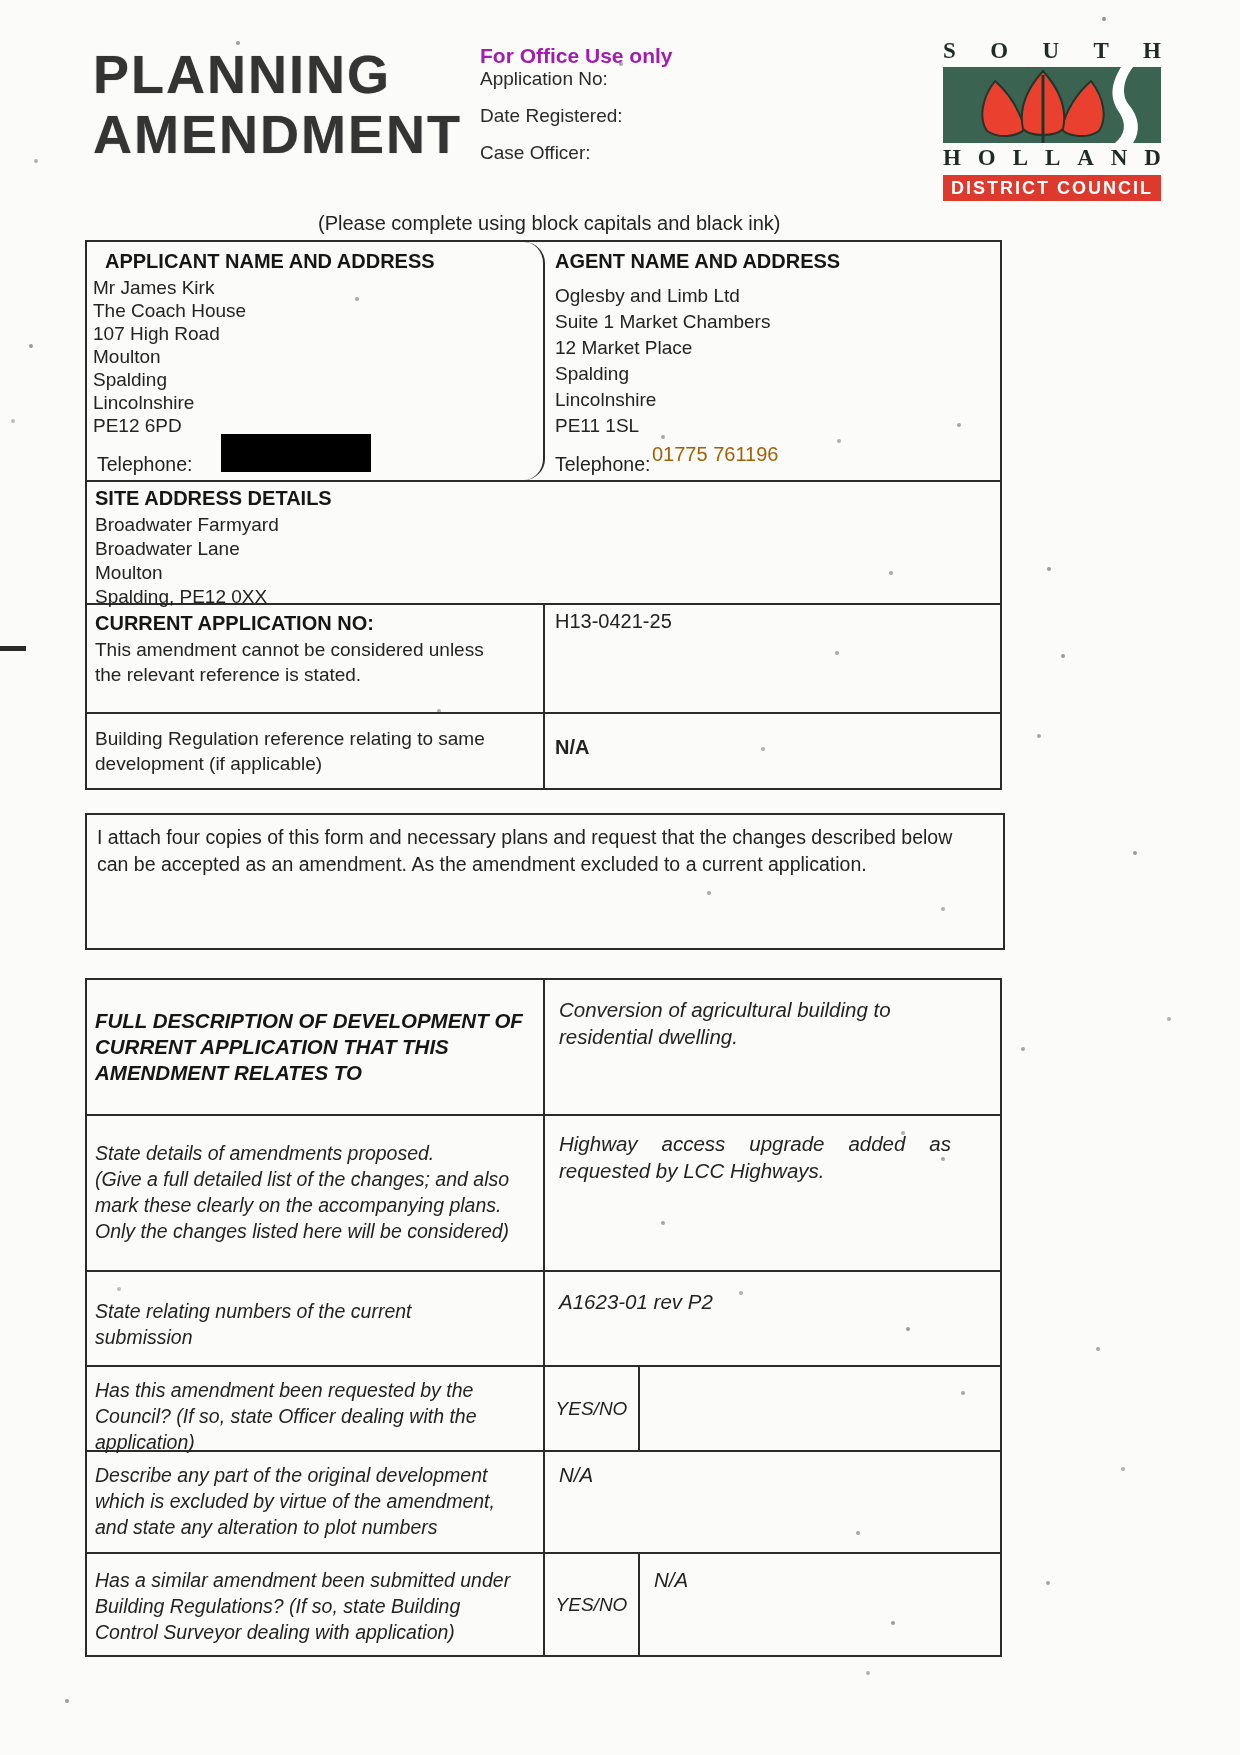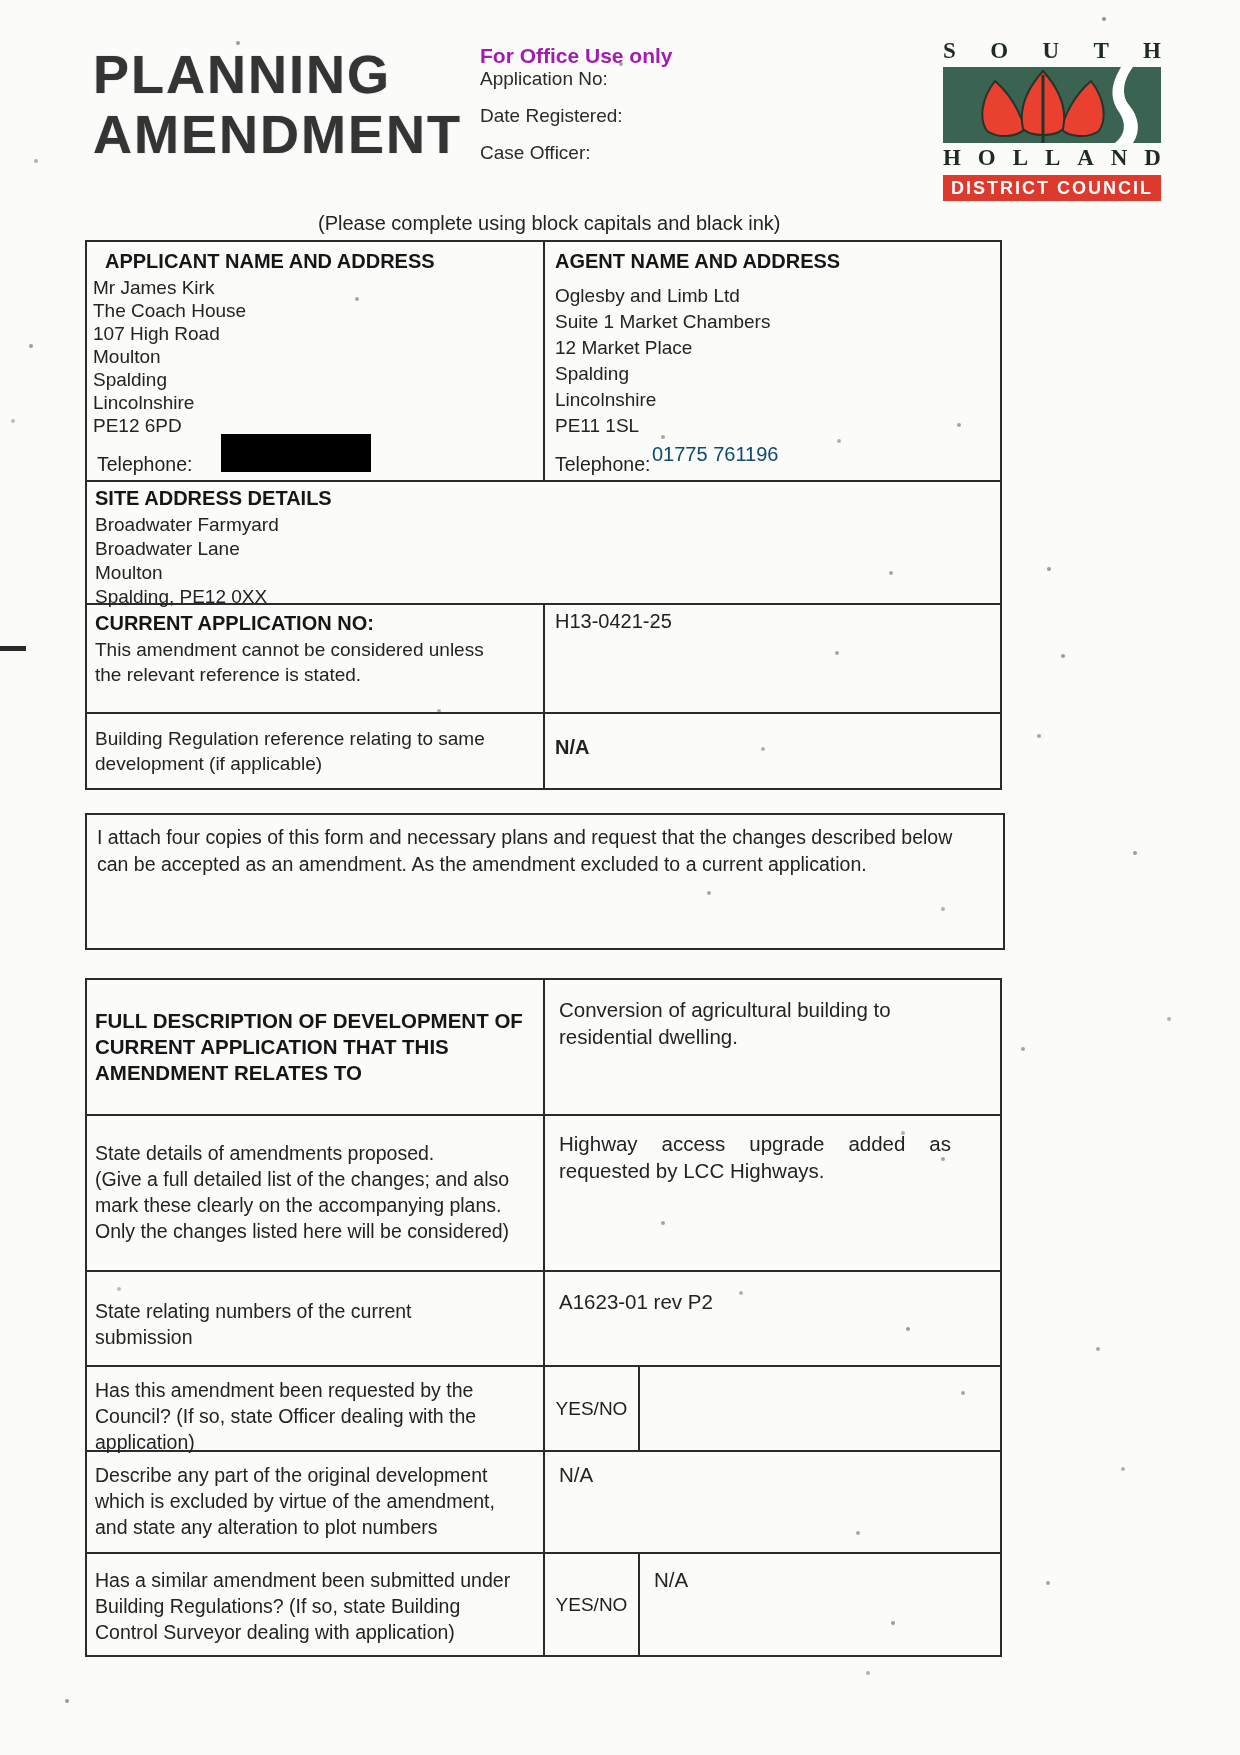--- a/index.html
+++ b/index.html
@@ -66,30 +66,30 @@
   .box { box-sizing:border-box; border:2px solid #2b2b2b; }
   .t1 { left:85px; top:240px; width:917px; height:550px; }
   .t1row { box-sizing:border-box; display:flex; }
   .t1row + .t1row { border-top:2px solid #2b2b2b; }
   .cell-l { box-sizing:border-box; width:458px; border-right:2px solid #2b2b2b; position:relative; }
   .cell-r { box-sizing:border-box; flex:1; position:relative; }
   .cell-head { font-weight:bold; font-size:20px; color:#161616; }
   .ln { font-size:19px; color:#232323; }
 
   .r-applicant { height:238px; }
-  .applicant-pad { padding:8px 12px 0 4px; }
+  .applicant-pad { padding:8px 12px 0 4px;border-radius:21px; }
   .applicant-pad .cell-head { padding-left:14px; margin-bottom:3px; }
   .applicant-pad .ln { line-height:23px; padding-left:2px; }
   .agent-pad { padding:8px 4px 0 10px; }
   .agent-pad .cell-head { margin-bottom:10px; }
   .agent-pad .ln { line-height:26px; }
   .tel-row-l { position:absolute; left:10px; bottom:4px; font-size:19.5px; }
   .redacted { position:absolute; left:134px; bottom:8px; width:150px; height:38px; background:#000; }
   .tel-row-r { position:absolute; left:10px; bottom:4px; font-size:19.5px; }
-  .tel-val { position:absolute; left:107px; bottom:14px; font-size:20px; color:#0c4a6e; }
+  .tel-val { position:absolute; left:107px; bottom:14px; font-size:20px; color:#a16207; }
 
   .r-site { height:123px; padding:5px 0 0 8px; }
   .r-site .cell-head { margin-bottom:3px; }
   .r-site .ln { line-height:24px; }
 
   .r-current { height:109px; }
   .r-current .cell-l { padding:7px 8px 0 8px; }
   .r-current .cell-head { margin-bottom:2px; }
   .r-current .ln { line-height:25px; }
   .r-current .cell-r { padding:5px 0 0 10px; font-size:20px; }
@@ -100,21 +100,21 @@
   .r-bldg .cell-r { padding:22px 0 0 10px; font-size:20px; font-weight:bold; }
 
   .decl { left:85px; top:813px; width:920px; height:137px; padding:9px 12px 0 10px; box-sizing:border-box; border:2px solid #2b2b2b; position:absolute; }
   .decl .ln { font-size:19.5px; line-height:27px; }
   .sign-row { position:absolute; left:0; bottom:6px; width:100%; height:30px; font-size:19.5px; }
   .sign-label { position:absolute; left:10px; bottom:0; }
   .sign-value { position:absolute; left:110px; bottom:3px; font-size:21px; color:#1b1b1b; }
   .date-label { position:absolute; left:478px; bottom:0; }
   .date-value { position:absolute; left:573px; bottom:1px; font-size:21px; color:#1b1b1b; }
 
-  .t2 { left:85px; top:978px; width:917px; }
+  .t2 { left:85px; top:978px; width:917px;font-style:italic; }
   .t2row { box-sizing:border-box; display:flex; }
   .t2row + .t2row { border-top:2px solid #2b2b2b; }
   .t2 .lab { box-sizing:border-box; width:458px; border-right:2px solid #2b2b2b; padding:0 10px 0 8px; }
   .t2 .lab .ln { font-size:19.5px; line-height:26px; }
   .t2 .lab .cell-head { font-size:20.5px; line-height:26px; }
   .t2 .yn { box-sizing:border-box; width:95px; border-right:2px solid #2b2b2b; display:flex; align-items:center; justify-content:center; font-size:19px; color:#1f1f1f; }
   .t2 .val { box-sizing:border-box; flex:1; padding-left:14px; font-size:20.5px; color:#1b1b1b; }
   .val .ln { font-size:20.5px; line-height:27px; }
   .jline { width:392px; text-align:justify; text-align-last:justify; }
 

